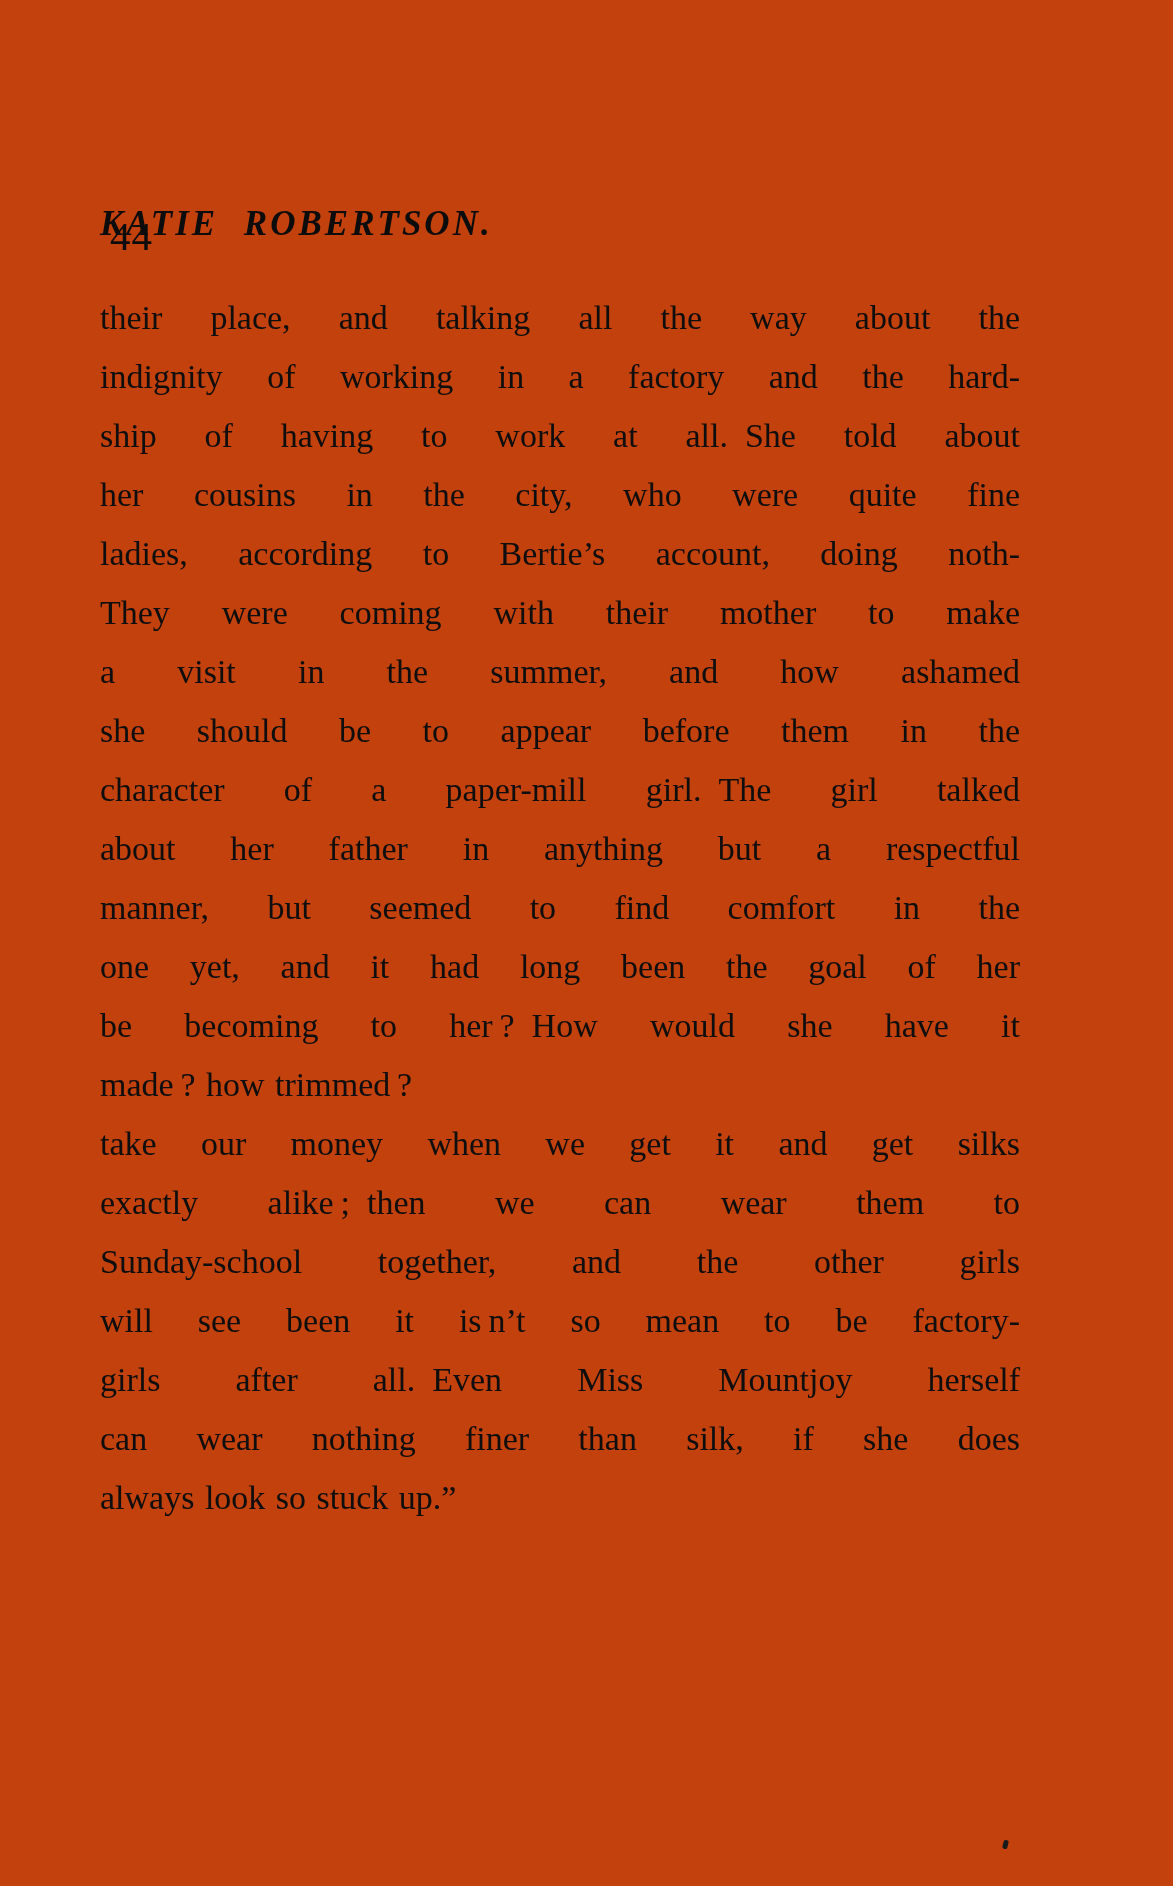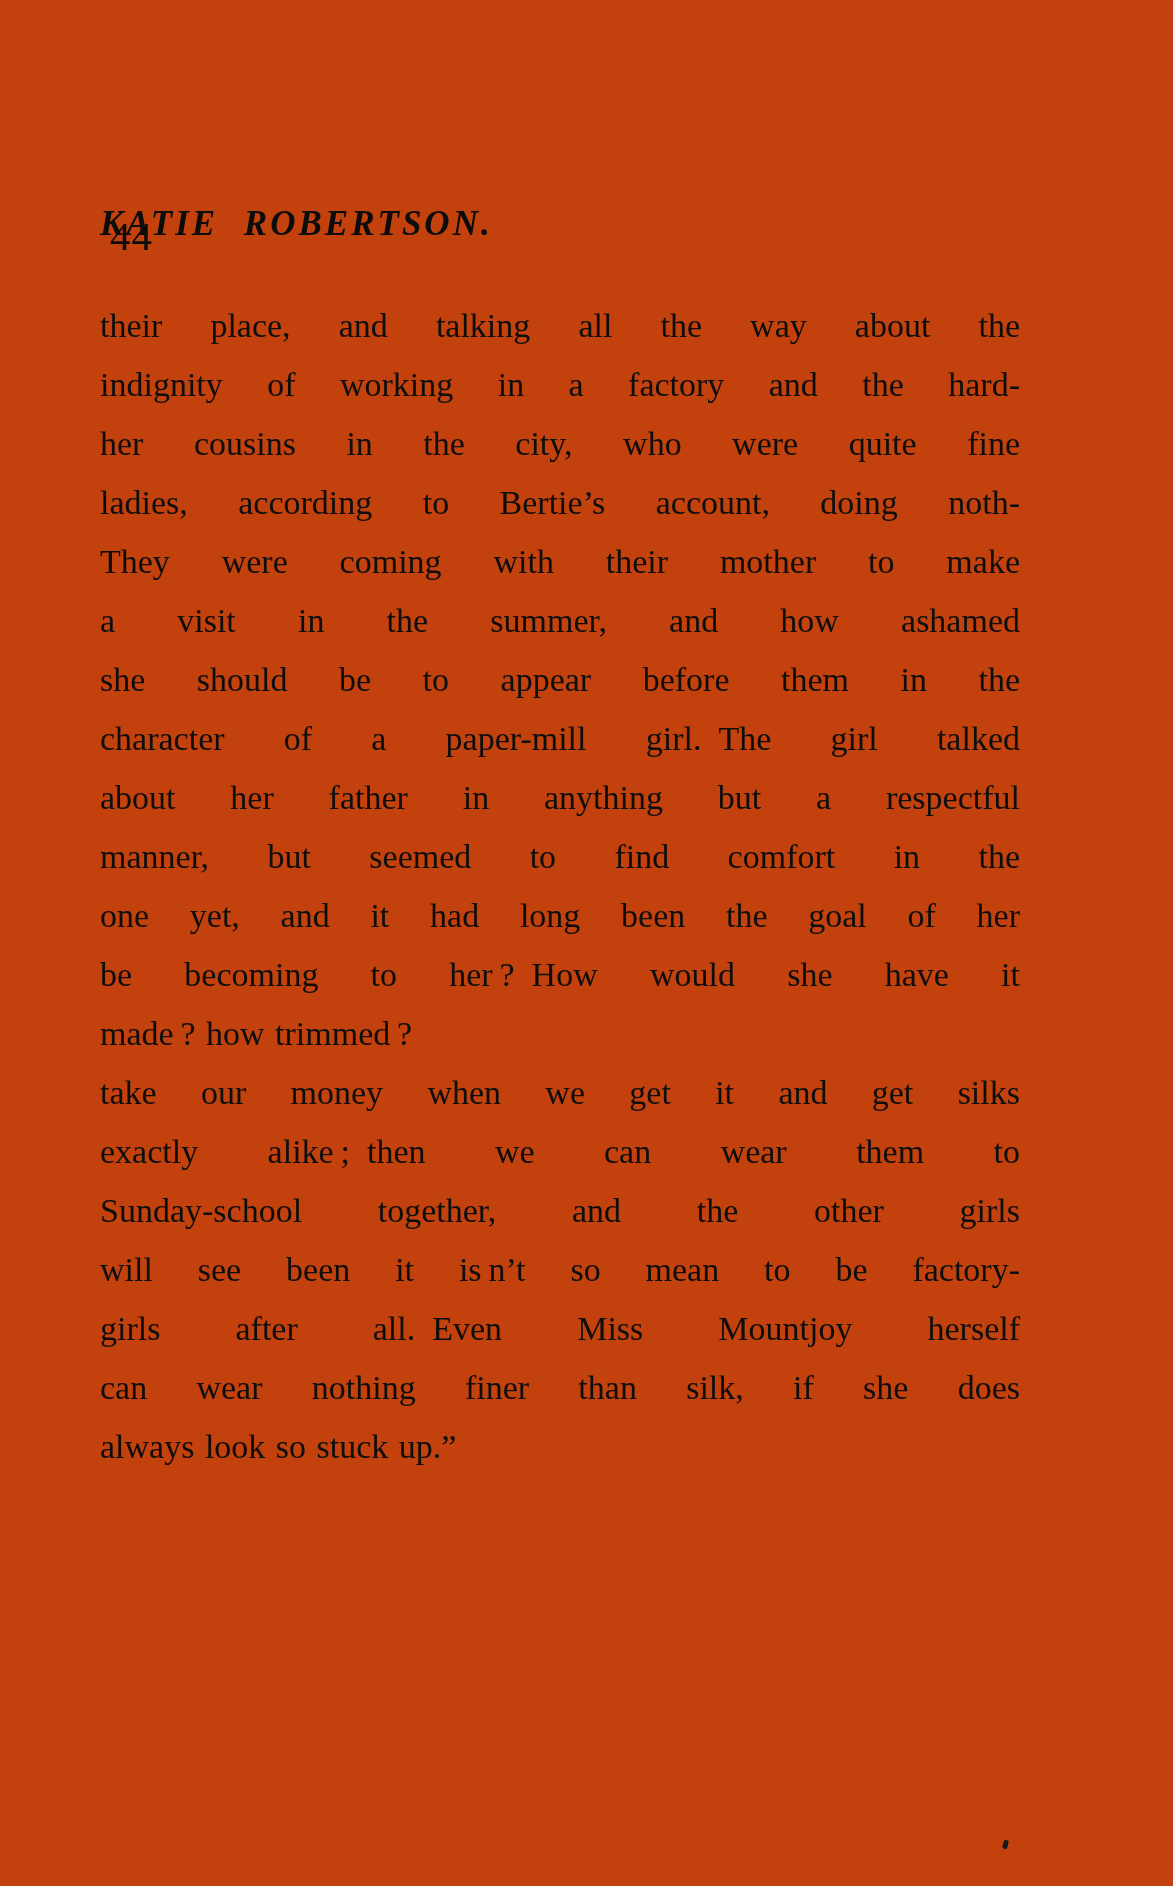--- a/index.html
+++ b/index.html
@@ -34,21 +34,21 @@
     font-weight: 700;
     font-size: 35px;
     letter-spacing: 3px;
     word-spacing: 14px;
     color: #0c0c0c;
     white-space: nowrap;
   }
   .text-block {
     position: absolute;
     left: 100px;
-    top: 296px;
+    top: 288px;
     width: 920px;
     font-size: 34px;
     line-height: 59px;
     word-spacing: 2px;
     color: #0e0e0e;
   }
   .line {
     text-align: justify;
     text-align-last: justify;
     white-space: normal;
@@ -73,20 +73,21 @@
 </style>
 </head>
 <body>
 
 <div class="page">
   <span class="page-number">44</span>
   <div class="header-title">KATIE ROBERTSON.</div>
   <div class="text-block">
       <div class="line">their place, and talking all the way about the</div>
       <div class="line">indignity of working in a factory and the hard-</div>
+      <div class="line">ship of having to work at all. She told about</div>
       <div class="line">her cousins in the city, who were quite fine</div>
       <div class="line">ladies, according to Bertie’s account, doing noth-</div>
       <div class="line">They were coming with their mother to make</div>
       <div class="line">a visit in the summer, and how ashamed</div>
       <div class="line">she should be to appear before them in the</div>
       <div class="line">character of a paper-mill girl. The girl talked</div>
       <div class="line">about her father in anything but a respectful</div>
       <div class="line">manner, but seemed to find comfort in the</div>
       <div class="line">one yet, and it had long been the goal of her</div>
       <div class="line">be becoming to her ? How would she have it</div>

